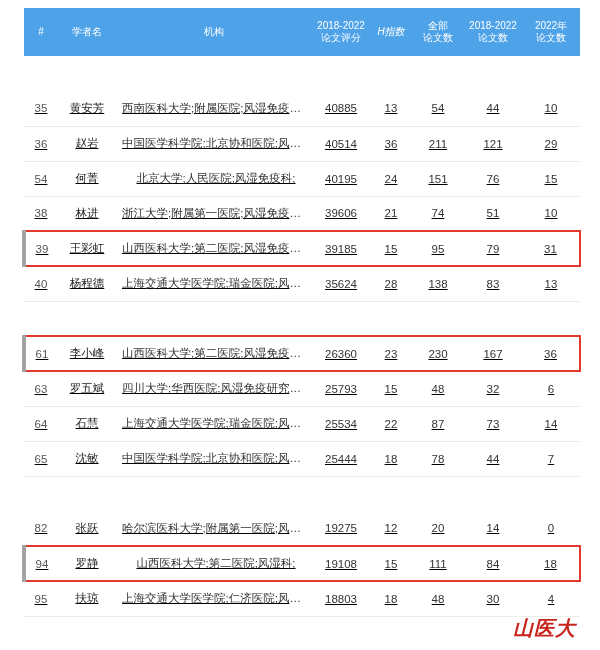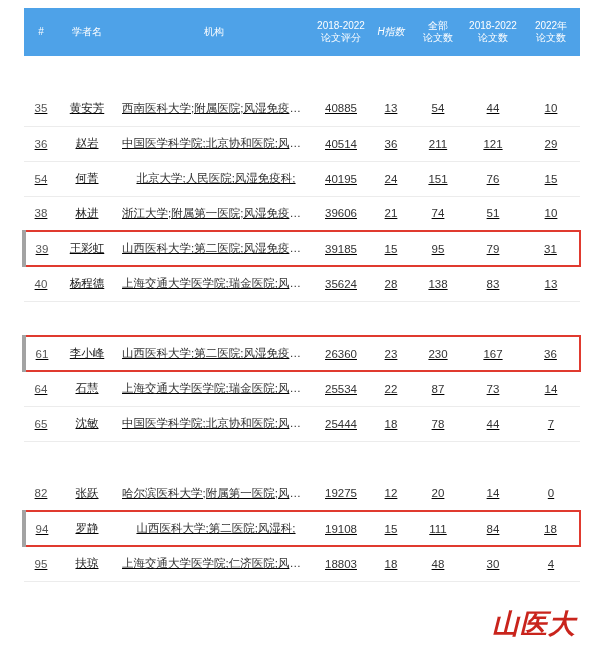--- a/index.html
+++ b/index.html
@@ -86,21 +86,21 @@
     border-left: 4px solid #a3a3a3;
   }
   tr.highlight td:last-child {
     border-right: 2px solid #e03a2f;
   }
   .watermark {
     position: absolute;
     right: 24px;
     bottom: 8px;
     font-family: "Liberation Serif", serif;
-    font-size: 27px;
+    font-size: 20px;
     font-weight: bold;
     font-style: italic;
     color: #c9241c;
     letter-spacing: 1px;
     pointer-events: none;
   }
 </style>
 </head>
 <body>
 
@@ -210,20 +210,30 @@
         <td class="name">李小峰</td>
         <td class="org">山西医科大学;第二医院;风湿免疫科...</td>
         <td>26360</td>
         <td>23</td>
         <td>230</td>
         <td>167</td>
         <td>36</td>
       </tr>
 
 
+      <tr>
+        <td class="rank">63</td>
+        <td class="name">罗五斌</td>
+        <td class="org">四川大学;华西医院;风湿免疫研究室...</td>
+        <td>25793</td>
+        <td>15</td>
+        <td>48</td>
+        <td>32</td>
+        <td>6</td>
+      </tr>
 
       <tr>
         <td class="rank">64</td>
         <td class="name">石慧</td>
         <td class="org">上海交通大学医学院;瑞金医院;风湿...</td>
         <td>25534</td>
         <td>22</td>
         <td>87</td>
         <td>73</td>
         <td>14</td>

